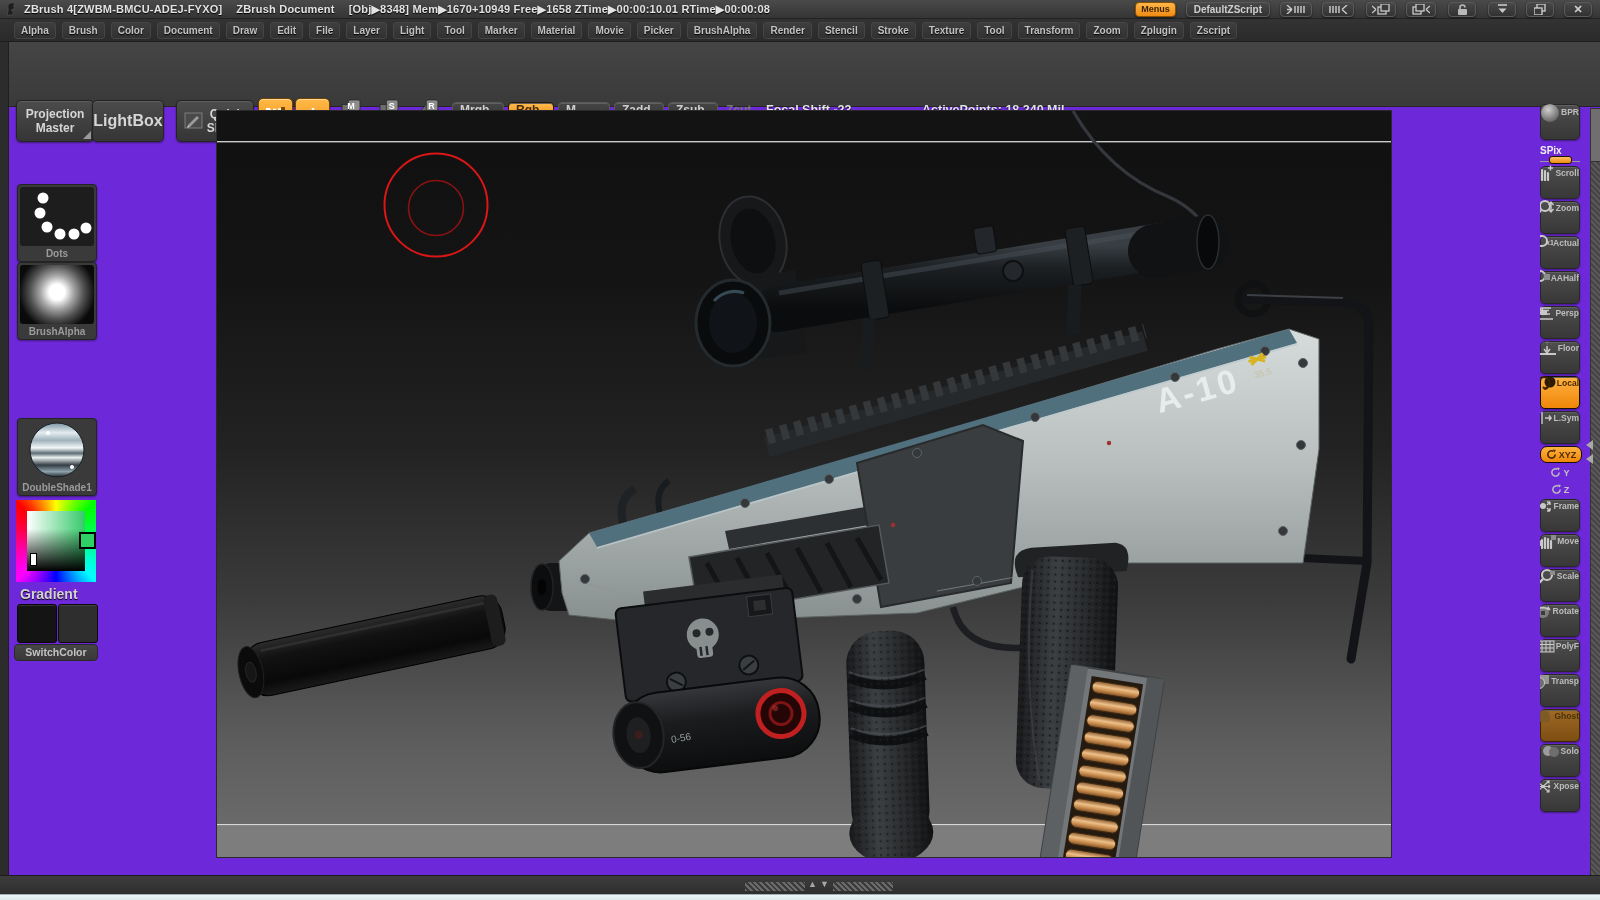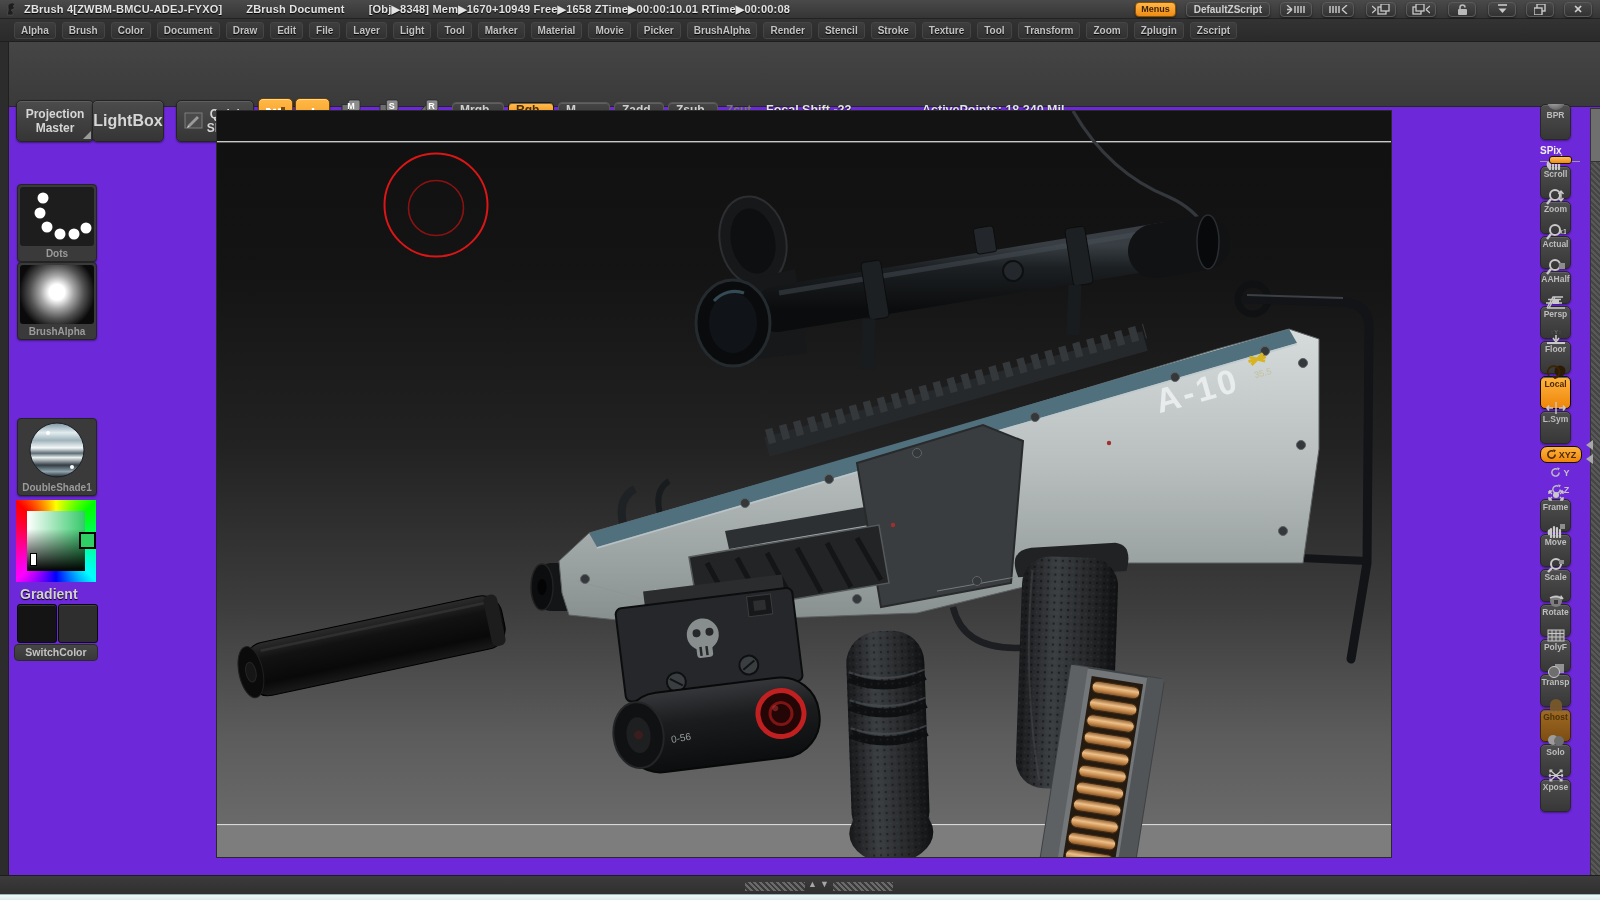--- a/index.html
+++ b/index.html
@@ -3,21 +3,21 @@
 <meta charset="utf-8">
 <style>
   html,body{margin:0;padding:0;background:#333;}
   #app{position:relative;width:1600px;height:900px;overflow:hidden;
        font-family:"Liberation Sans",sans-serif;background:#6d28d9;-webkit-font-smoothing:antialiased;}
   .abs{position:absolute;}
   
   #titlebar{left:0;top:0;width:1600px;height:18px;background:linear-gradient(#4a4a4a,#353535);
             border-bottom:1px solid #222;display:flex;align-items:center;color:#e3e3e3;
             font-size:11px;font-weight:bold;white-space:nowrap;}
-  #titlebar .tseg{margin-left:24px;letter-spacing:.2px;text-shadow:0 1px 1px #000;}
+  #titlebar .tseg{margin-left:14px;letter-spacing:.2px;text-shadow:0 1px 1px #000;}
   .winbtn{height:13px;min-width:22px;margin-left:10px;border-radius:4px;border:1px solid #5a5a5a;
           background:linear-gradient(#484848,#323232);display:flex;align-items:center;justify-content:center;
           color:#cfcfcf;font-size:9px;font-weight:bold;box-shadow:0 1px 2px rgba(0,0,0,.5);}
   .winbtn svg{display:block}
   .orangebtn{background:linear-gradient(#ffb648,#f08c14)!important;border-color:#8a5200!important;color:#3c2403!important;}
   
   #menubar{left:0;top:19px;width:1600px;height:23px;background:linear-gradient(#333,#2a2a2a);
            border-bottom:1px solid #1e1e1e;display:flex;align-items:center;padding-left:14px;box-sizing:border-box;}
   .menuitem{height:15px;line-height:15px;padding:0 6px;margin-right:6px;border-radius:3px;
             background:linear-gradient(#3e3e3e,#313131);border:1px solid #454545;color:#c2c2c2;
@@ -48,23 +48,23 @@
         background:#3a3a3a;box-shadow:0 1px 2px rgba(0,0,0,.4);overflow:hidden;}
   .tile .face{position:absolute;inset:2px 2px 15px 2px;border-radius:3px;overflow:hidden;}
   .tile .lab{position:absolute;left:0;right:0;bottom:1px;height:13px;line-height:13px;text-align:center;
              font-size:10px;font-weight:bold;color:#9b9b9b;}
   
   #canvas{left:216px;top:110px;width:1174px;height:746px;border:1px solid #2a2a2a;
           background:linear-gradient(180deg,#101010 0%,#141414 22%,#222 45%,#3c3c3c 66%,#5c5c5c 84%,#6f6f6f 100%);}
   #canvas svg{position:absolute;left:0;top:0;}
   
   #rightshelf{left:1540px;top:104px;width:42px;height:778px;display:flex;flex-direction:column;gap:2px;overflow:hidden;}
-  .shelfbtn{width:31px;height:33px;border-radius:5px;border:1px solid #272727;flex:0 0 auto;
+  .shelfbtn{width:40px;height:33px;border-radius:5px;border:1px solid #272727;flex:0 0 auto;
             background:linear-gradient(#4e4e4e,#373737);box-shadow:inset 0 1px 0 #616161,0 1px 2px rgba(0,0,0,.4);
-            display:flex;flex-direction:column;align-items:center;justify-content:flex-end;padding-bottom:19px;box-sizing:border-box;}
+            display:flex;flex-direction:row;align-items:center;justify-content:flex-end;padding-bottom:19px;box-sizing:border-box;}
   .shelfbtn .slab{font-size:8.5px;font-weight:bold;color:#bdbdbd;line-height:9px;white-space:nowrap;}
   .shelfbtn .icn{flex:1;display:flex;align-items:center;justify-content:center;width:100%;}
   .shelfbtn.on{background:linear-gradient(#ffb341,#ef8608);border-color:#161006;}
   .shelfbtn.on .slab{color:#4a2b03;}
   .shelfbtn.ghosted{background:linear-gradient(#a06a24,#7c4d12);border-color:#3a2605;}
   .shelfbtn.ghosted .slab{color:#4a3208;}
   .shelfmini{width:40px;height:15px;flex:0 0 auto;display:flex;align-items:center;justify-content:center;gap:2px;
              color:#c3c3c3;font-size:9px;font-weight:bold;}
   .shelfmini.pill{border-radius:7px;background:linear-gradient(#ffb341,#ef8608);border:1px solid #151009;color:#4a2b03;}
   

